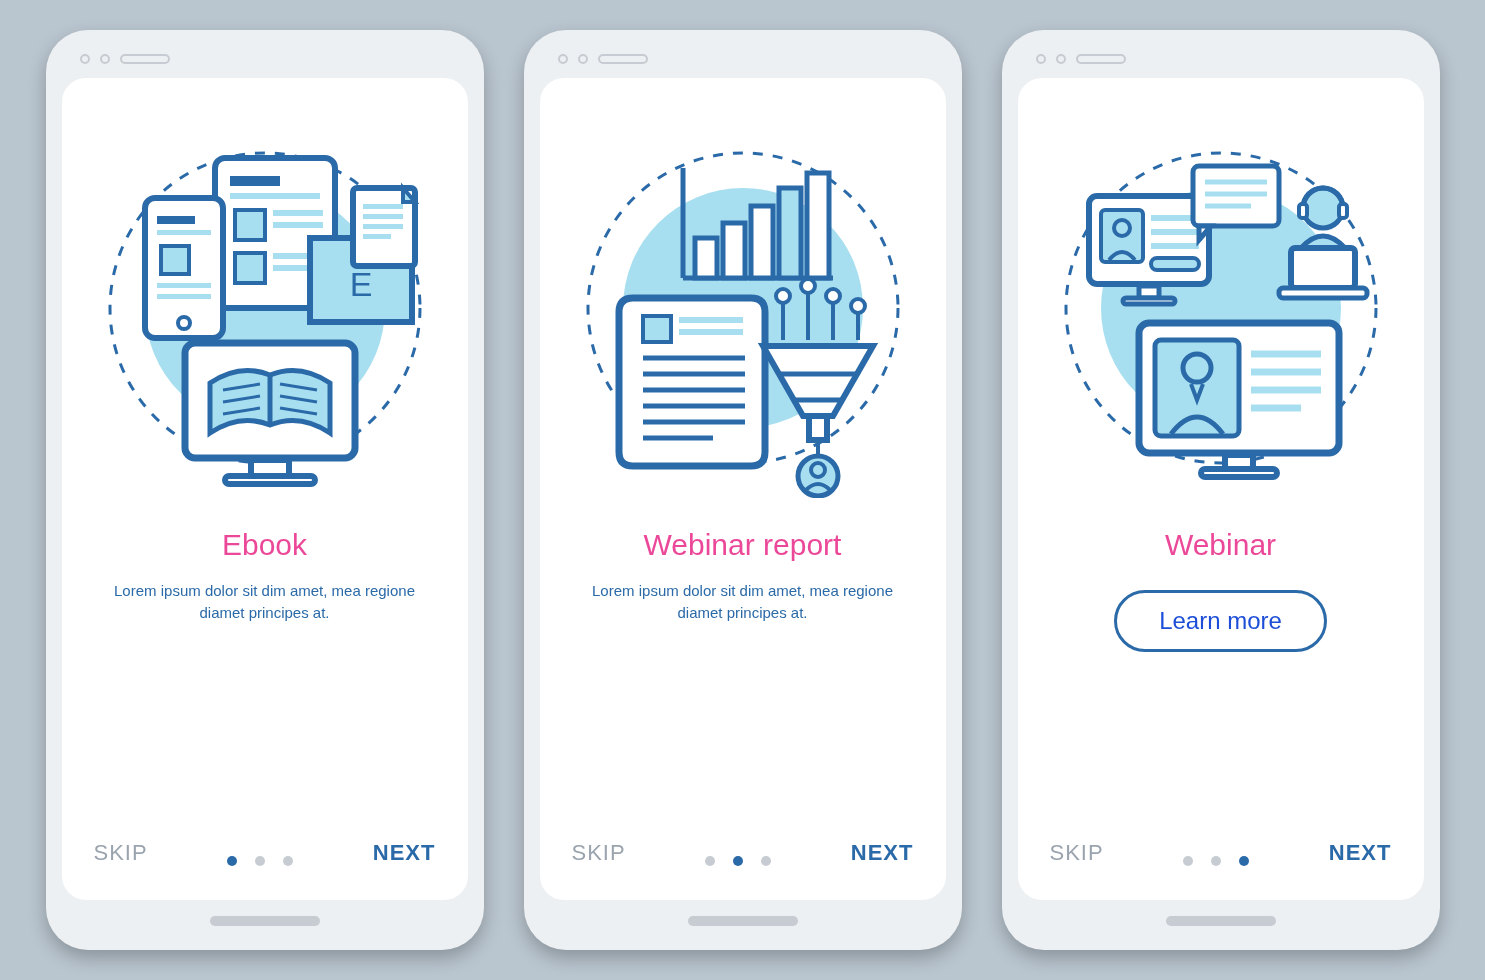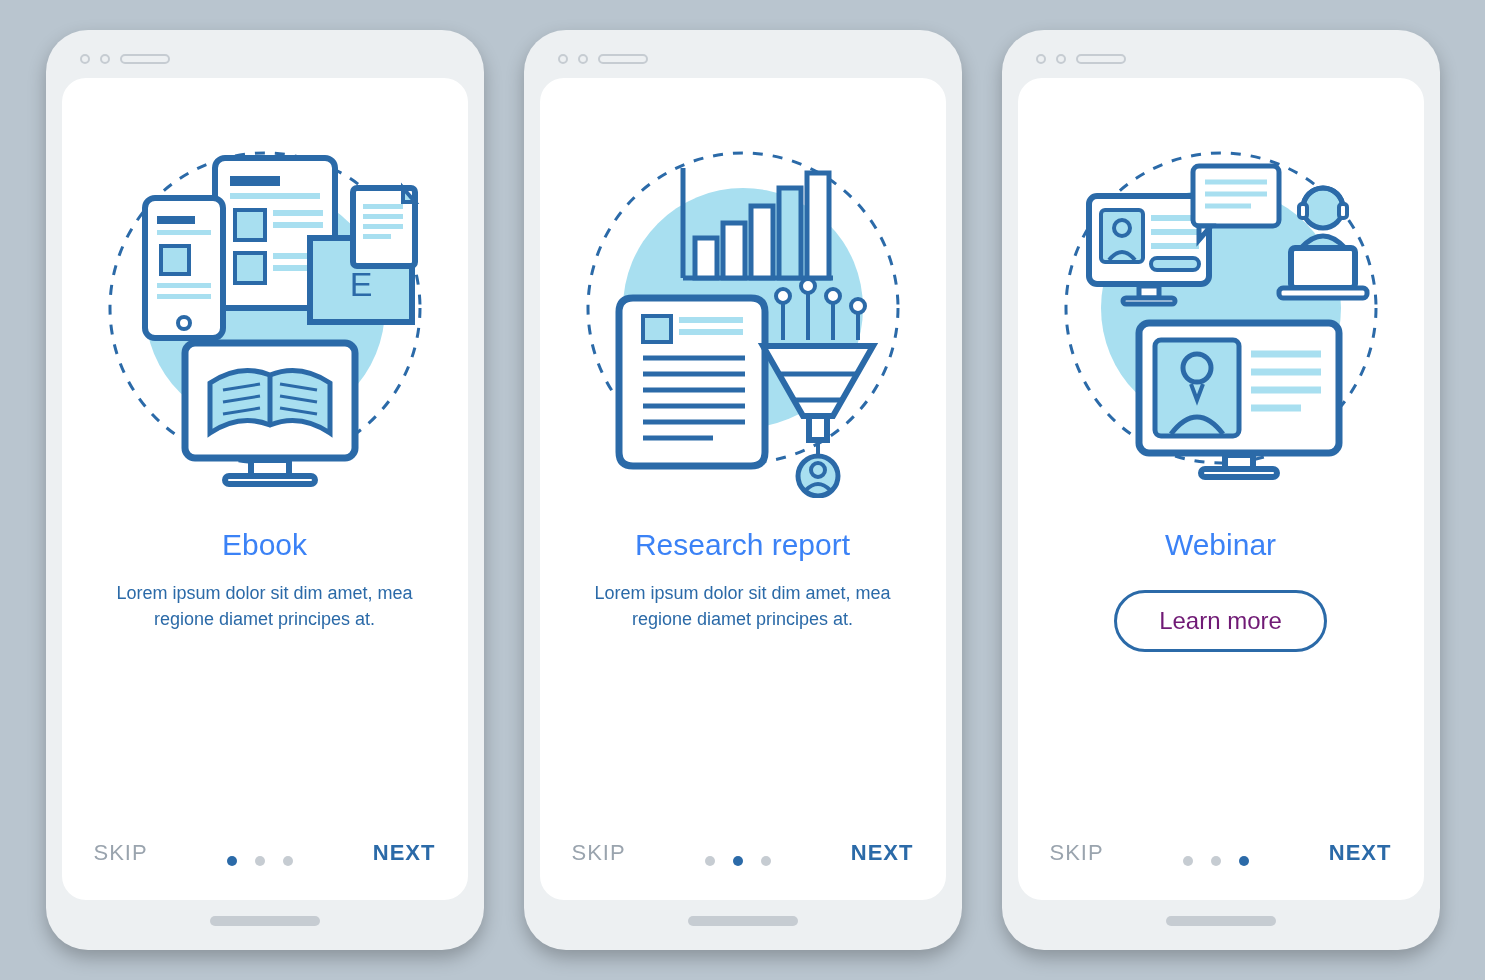--- a/index.html
+++ b/index.html
@@ -44,39 +44,39 @@
   .illus-wrap {
     width: 340px;
     height: 380px;
     display: flex;
     align-items: center;
     justify-content: center;
     margin-top: 10px;
   }
   .title {
     font-size: 30px;
-    color: #3b82f6;
+    color: #ec4899;
     font-weight: 400;
     margin-top: 30px;
     text-align: center;
   }
   .desc {
-    font-size: 18px;
+    font-size: 15px;
     line-height: 1.45;
     color: #2b6aa8;
     text-align: center;
     margin-top: 18px;
     max-width: 320px;
   }
   .cta {
     margin-top: 28px;
     border: 3px solid #2b6aa8;
     border-radius: 40px;
     padding: 14px 42px;
-    color: #701a75;
+    color: #1d4ed8;
     font-size: 24px;
     background: transparent;
     cursor: pointer;
     text-align: center;
   }
   .spacer { flex: 1; }
   .nav {
     width: 100%;
     display: flex;
     align-items: flex-end;
@@ -214,21 +214,21 @@
         <path d="M206 256 h78" stroke="#2b6aa8" stroke-width="5"></path>
         <path d="M222 282 h46" stroke="#2b6aa8" stroke-width="5"></path>
         <rect x="236" y="298" width="18" height="24" fill="#fff" stroke="#2b6aa8" stroke-width="6"></rect>
         <line x1="245" y1="322" x2="245" y2="338" stroke="#2b6aa8" stroke-width="4"></line>
 
         <circle cx="245" cy="358" r="20" fill="#a8dff0" stroke="#2b6aa8" stroke-width="5"></circle>
         <circle cx="245" cy="352" r="7" fill="none" stroke="#2b6aa8" stroke-width="4"></circle>
         <path d="M233 372 q12 -12 24 0" fill="none" stroke="#2b6aa8" stroke-width="4"></path>
       </svg>
     </div>
-    <div class="title">Research report</div>
+    <div class="title">Webinar report</div>
     <div class="desc">Lorem ipsum dolor sit dim amet, mea regione diamet principes at.</div>
     <div class="spacer"></div>
     <div class="nav">
       <span class="skip">SKIP</span>
       <span class="dots">
         <span class="dot"></span>
         <span class="dot active"></span>
         <span class="dot"></span>
       </span>
       <span class="next">NEXT</span>

